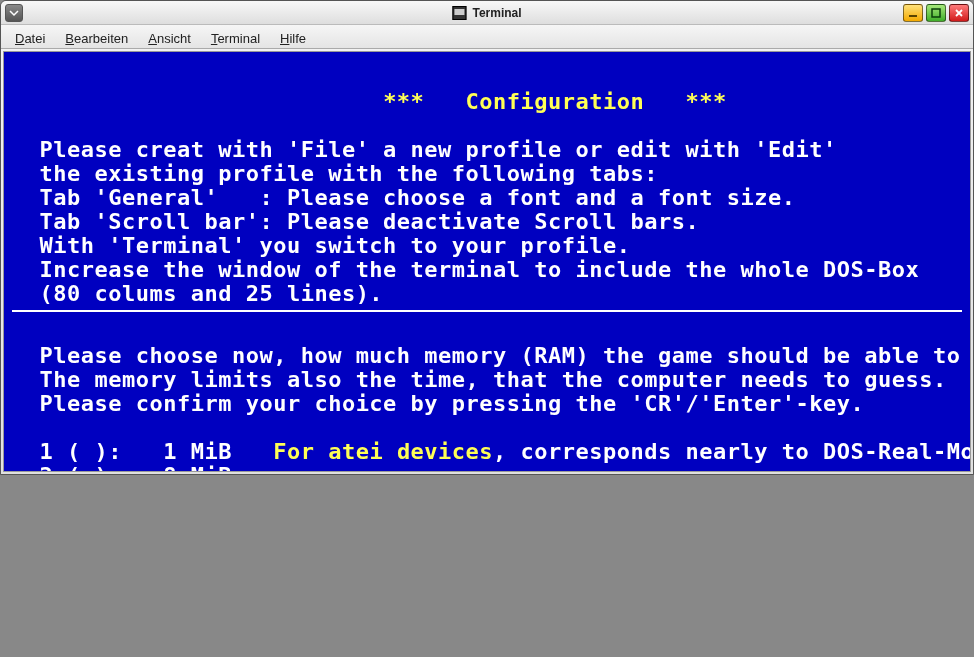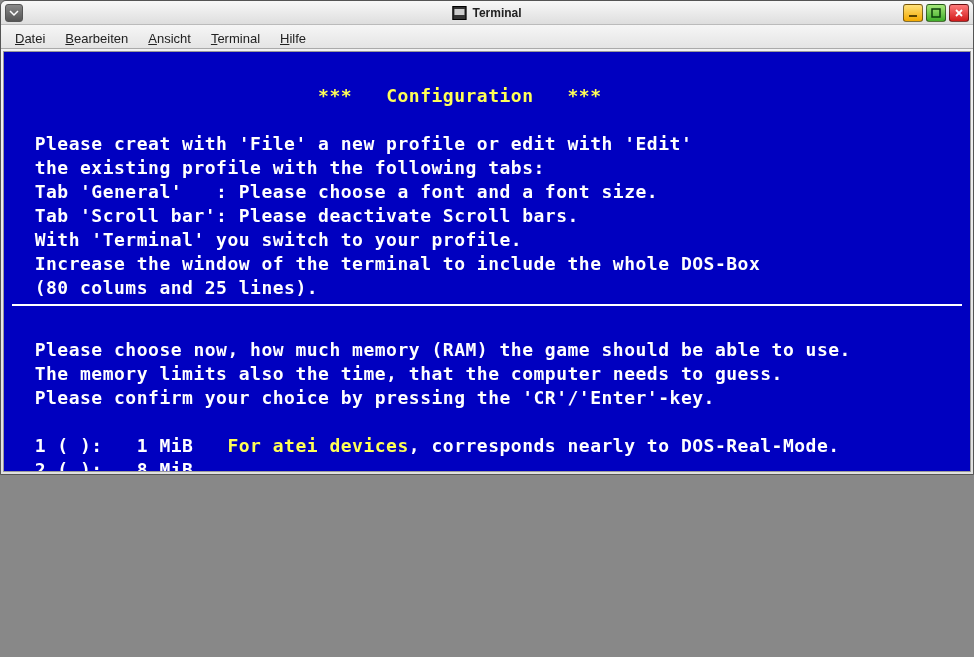--- a/index.html
+++ b/index.html
@@ -97,23 +97,23 @@
   .menu-item {
     padding: 2px 10px;
     cursor: default;
   }
   .menu-item u { text-decoration: underline; }
   .terminal-body {
     flex: 1;
     background: #0000c0;
     color: #ffffff;
     font-family: "DejaVu Sans Mono", "Courier New", monospace;
-    font-size: 18px;
+    font-size: 22px;
     line-height: 24px;
-    padding: 8px 8px 8px 8px;
+    padding: 14px 8px 8px 8px;
     white-space: pre;
     letter-spacing: 0.5px;
     font-weight: bold;
     margin: 2px;
     border: 1px solid #999;
     overflow: hidden;
   }
   .y { color: #ffff55; }
   .hr {
     border-top: 2px solid #ffffff;

